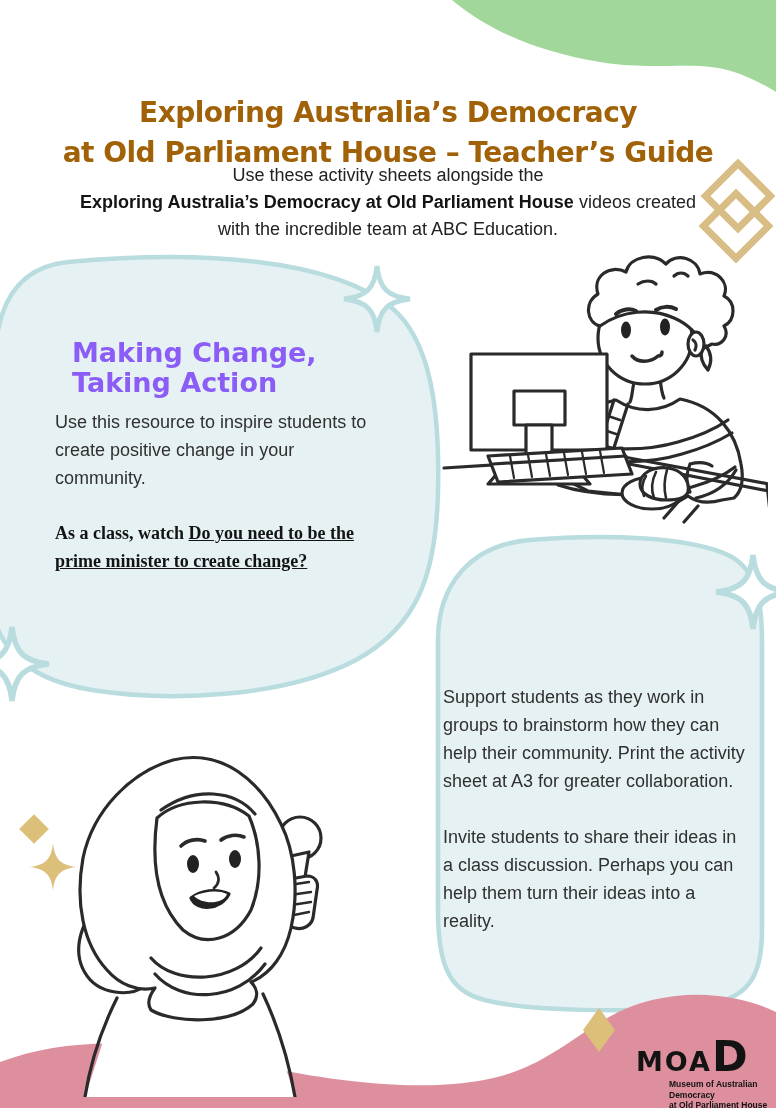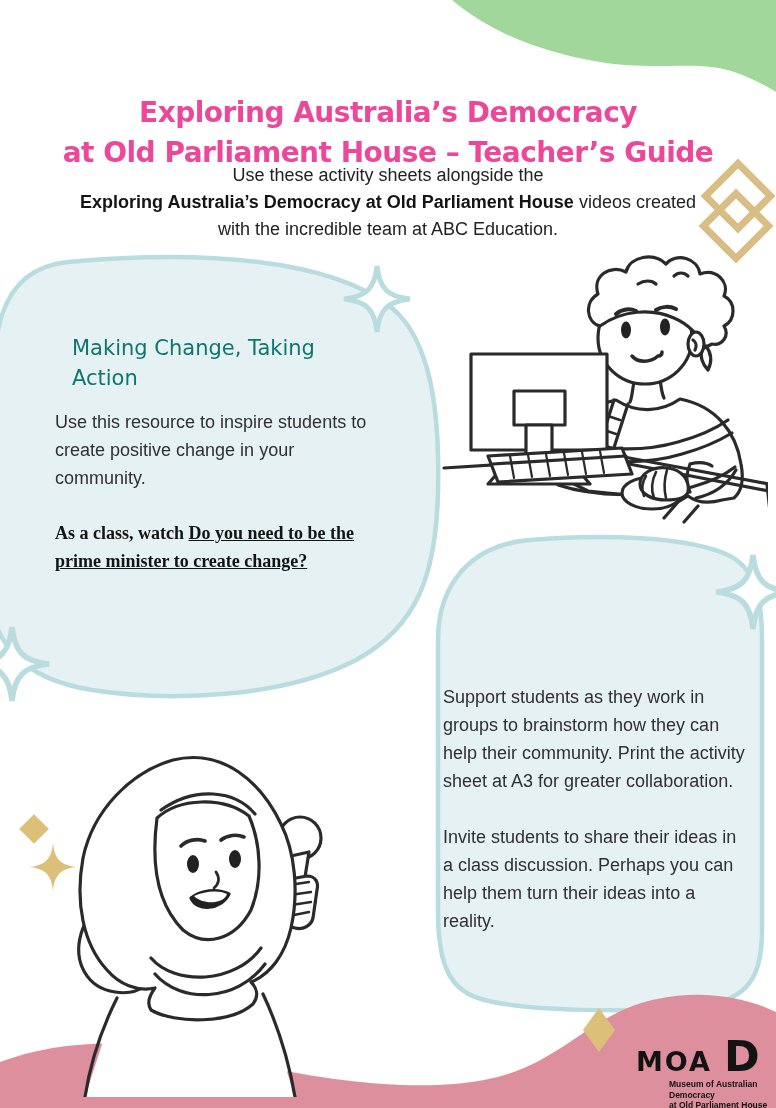--- a/index.html
+++ b/index.html
@@ -6,46 +6,46 @@
   .page{
     position:relative;width:776px;height:1108px;margin:0 auto;
     background:#ffffff;overflow:hidden;
     font-family:"Liberation Sans",sans-serif;color:#1f1f1f;
   }
   .layer{position:absolute;left:0;top:0;width:776px;height:1108px;}
   
   .title{
     position:absolute;top:74px;left:0;width:776px;text-align:center;
     font-family:"DejaVu Sans",sans-serif;font-weight:800;
-    font-size:28px;line-height:40px;letter-spacing:-0.5px;color:#ec4899;z-index:3;
+    font-size:28px;line-height:40px;letter-spacing:-0.5px;color:#a16207;z-index:3;
   }
   .intro{
     position:absolute;top:162px;left:38px;width:700px;text-align:center;
     font-size:18px;line-height:27px;color:#222;z-index:3;
   }
   .intro .link{font-weight:bold;color:#141414;cursor:pointer;}
   .blob-heading{
     position:absolute;top:316px;left:72px;width:262px;
-    font-family:"DejaVu Sans",sans-serif;font-weight:400;
-    font-size:21px;line-height:30px;color:#0f766e;z-index:3;
+    font-family:"DejaVu Sans",sans-serif;font-weight:700;
+    font-size:27px;line-height:30px;color:#8b5cf6;z-index:3;
   }
   .left-body{
     position:absolute;top:408px;left:55px;width:334px;
     font-size:18px;line-height:28px;color:#303030;z-index:3;
   }
   .left-body .cta{margin-top:27px;font-weight:bold;color:#141414;font-family:Liberation Serif, serif;}
   .left-body .cta .link{text-decoration:underline;cursor:pointer;}
   .right-body{
     position:absolute;top:636px;left:443px;width:302px;
     font-size:18px;line-height:28px;color:#303030;z-index:3;margin-top:47px;
   }
   .right-body .p2{margin-top:28px;}
   
   .moad{position:absolute;left:636px;top:1038px;width:140px;color:#131313;z-index:3;}
-  .moad .row{display:flex;align-items:baseline;gap:12px;}
+  .moad .row{display:flex;align-items:baseline;}
   .moad .moa{font-family:"DejaVu Sans",sans-serif;font-weight:800;font-size:27px;letter-spacing:2px;}
   .moad .d{font-family:"DejaVu Sans",sans-serif;font-weight:800;font-size:43px;line-height:36px;}
   .moad .sub{font-size:8.5px;font-weight:bold;line-height:10.5px;margin-top:2px;margin-left:33px;}
 </style>
 </head>
 <body>
 
 <div class="page">
 
   <svg class="layer" style="z-index:0" viewBox="0 0 776 1108" aria-hidden="true">

